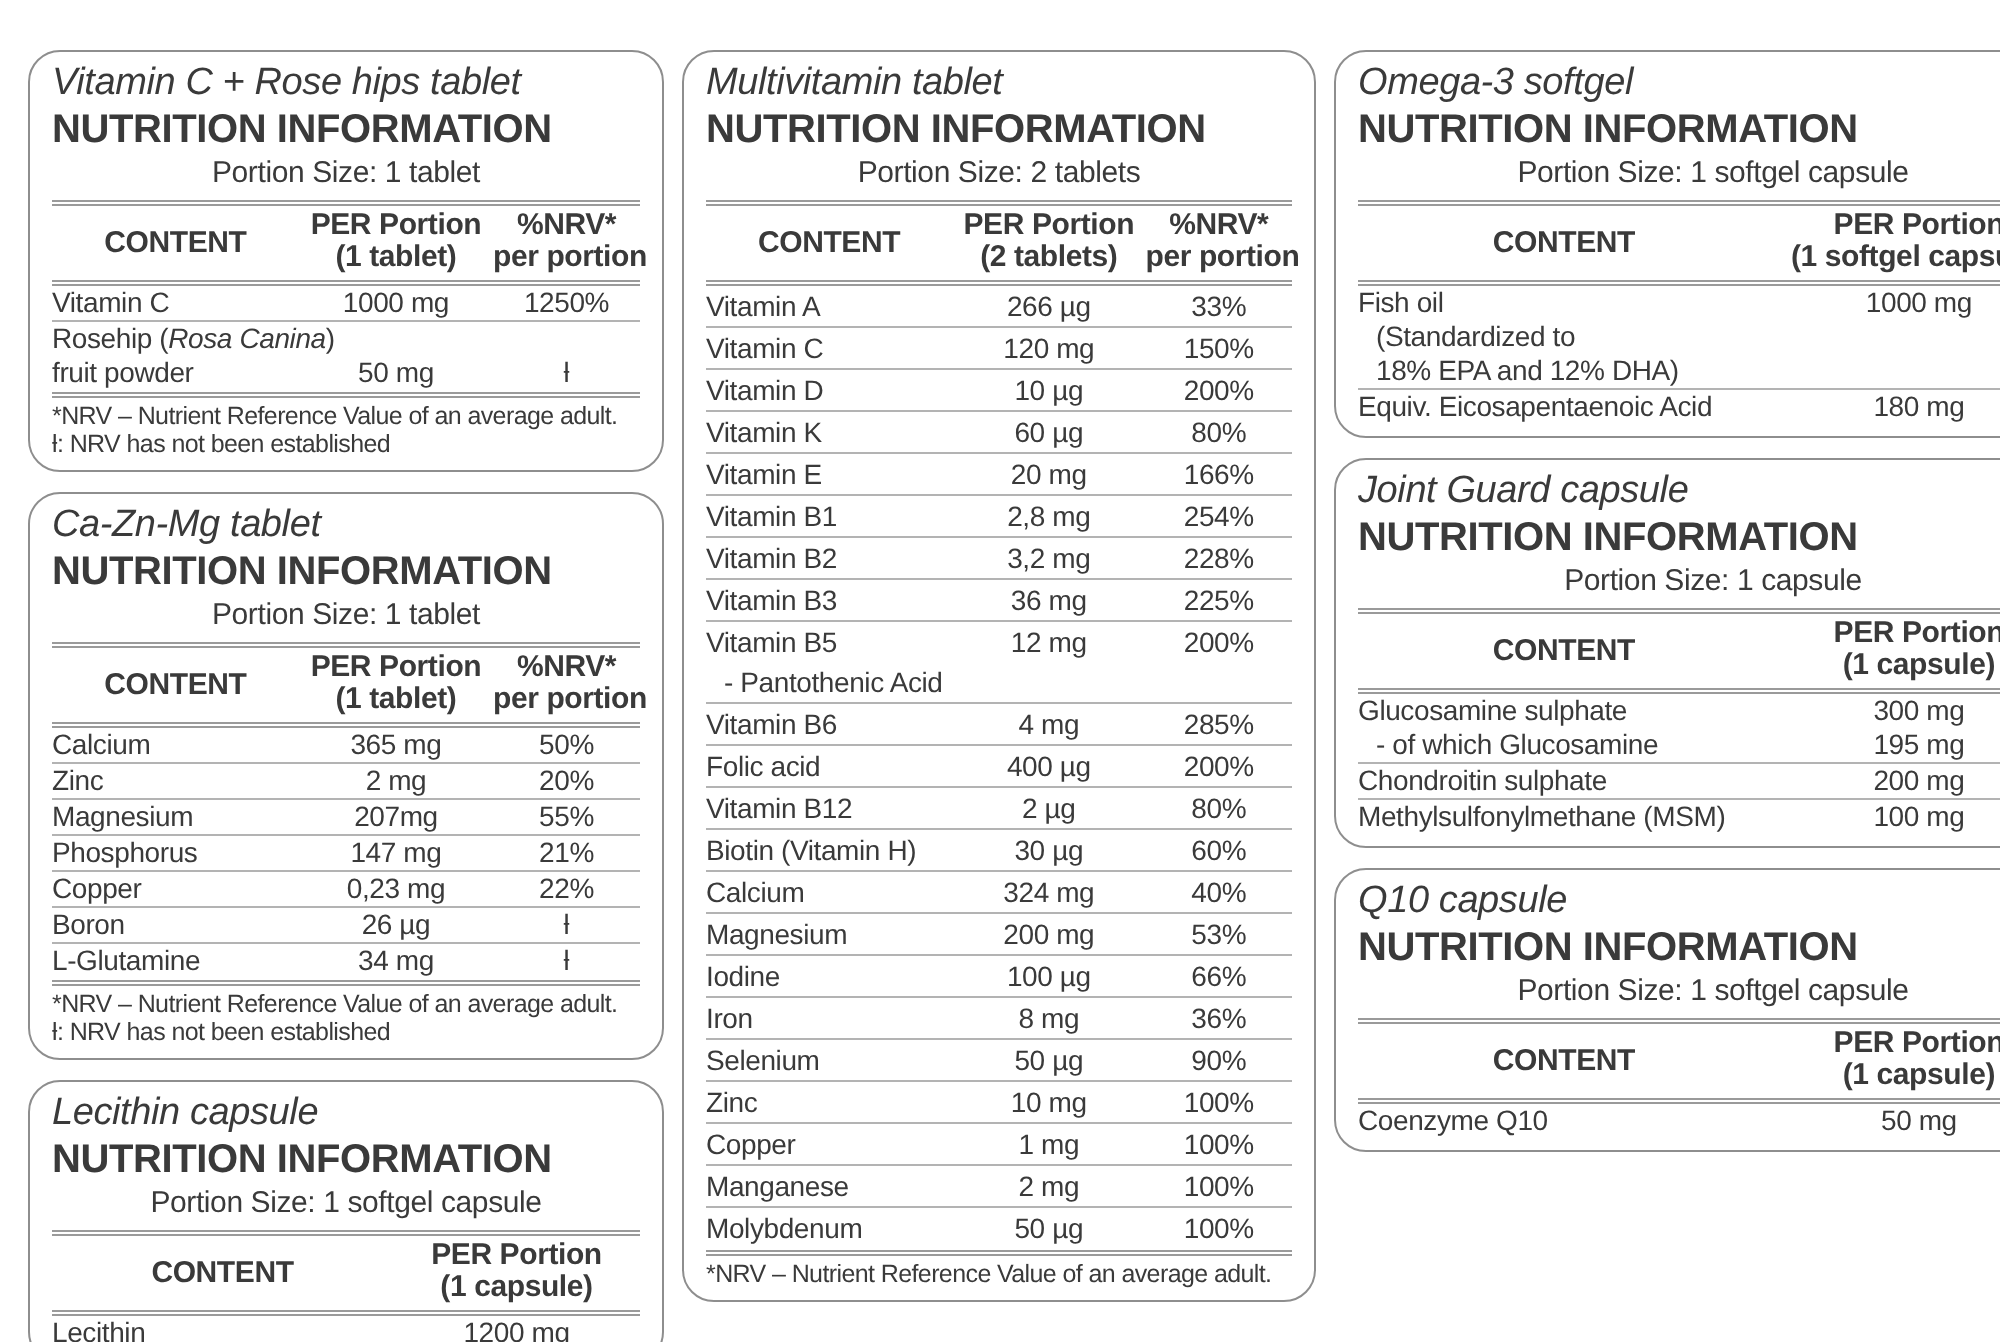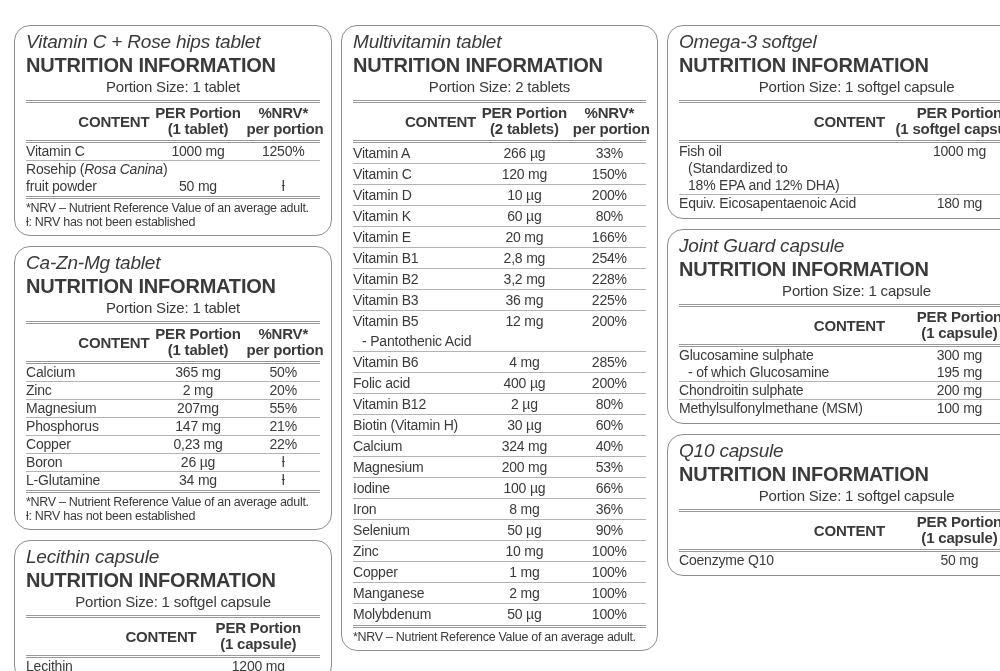--- a/index.html
+++ b/index.html
@@ -25,21 +25,21 @@
     margin-bottom:10px;
     letter-spacing:-0.2px;
     color:var(--text);
   }
   .ptitle{font-style:italic;font-size:19px;line-height:24px;font-weight:500;}
   .pheading{font-weight:bold;font-size:20px;line-height:22px;}
   .pportion{font-size:15px;line-height:18px;margin:2px 0 4px 0;text-align:center;}
   .rule-double{height:0;border-top:3px double var(--rule-strong);}
   table.ntable{width:100%;border-collapse:collapse;table-layout:fixed;}
   thead th{font-size:15px;font-weight:bold;padding:2px 0 3px 0;vertical-align:middle;white-space:nowrap;}
-  th.h-content{text-align:right;}
+  th.h-content{text-align:center;}
   th.h-mid{text-align:center;}
   .hline{line-height:16px;}
   tbody td{font-size:14px;line-height:15px;padding:1px 0;vertical-align:bottom;white-space:nowrap;overflow:visible;}
   thead tr th{border-bottom:3px double var(--rule-strong);}
   tbody tr.block-start td{border-top:1px solid var(--rule);}
   tbody tr:first-child td{border-top:0;}
   td.c-val{text-align:center;}
   .ind{padding-left:9px;}
   .it{font-style:italic;}
   .roomy tbody td{padding:2.5px 0;}

